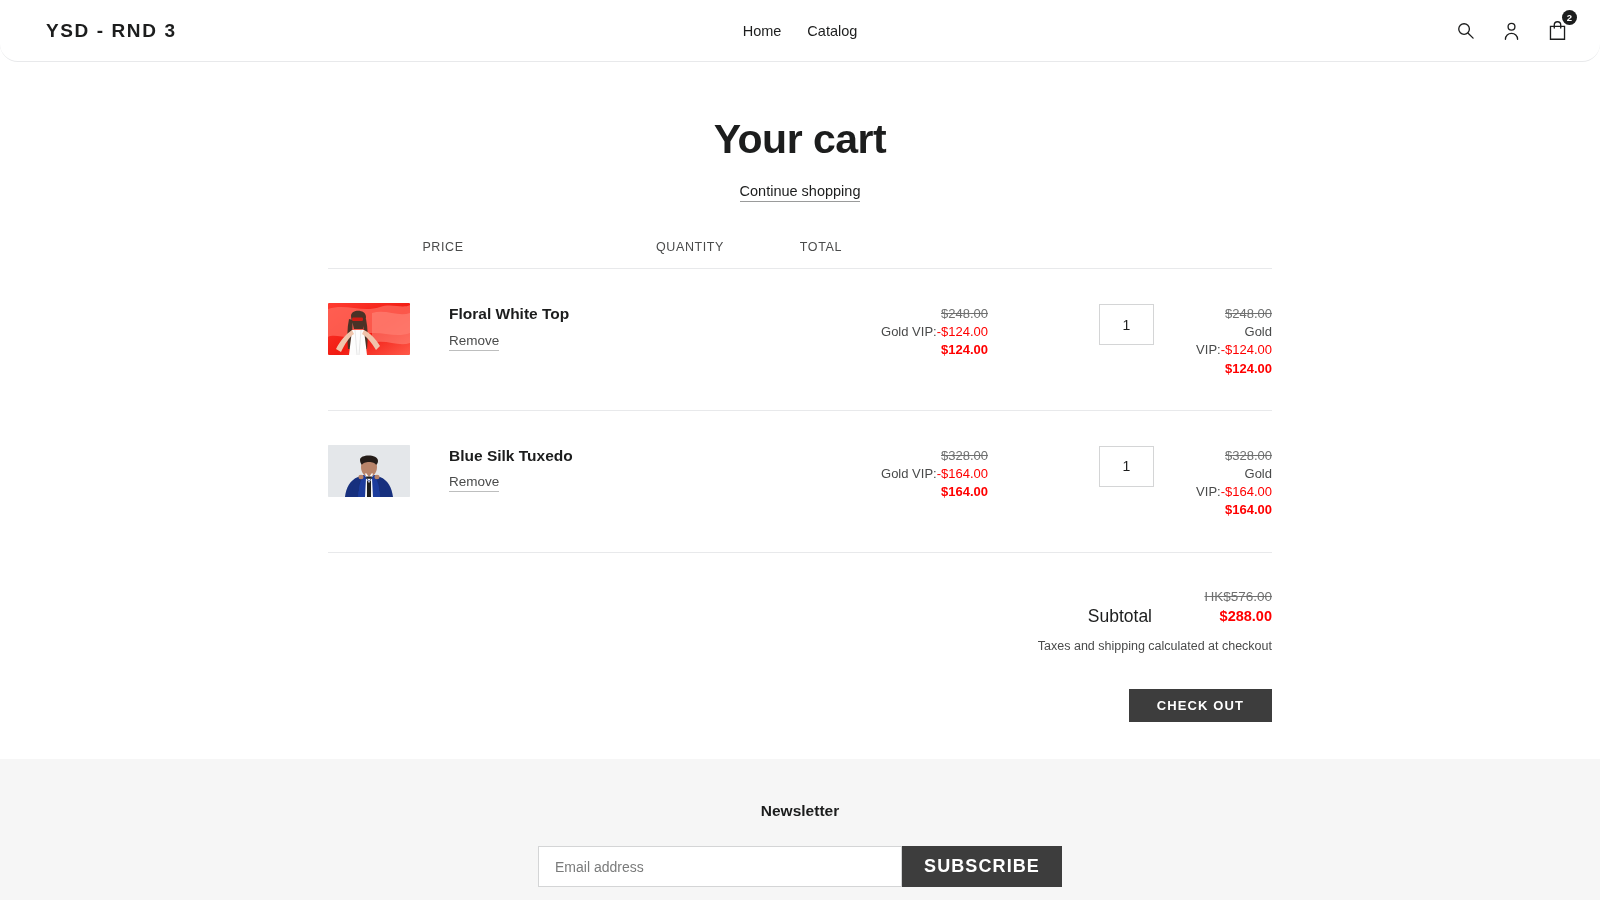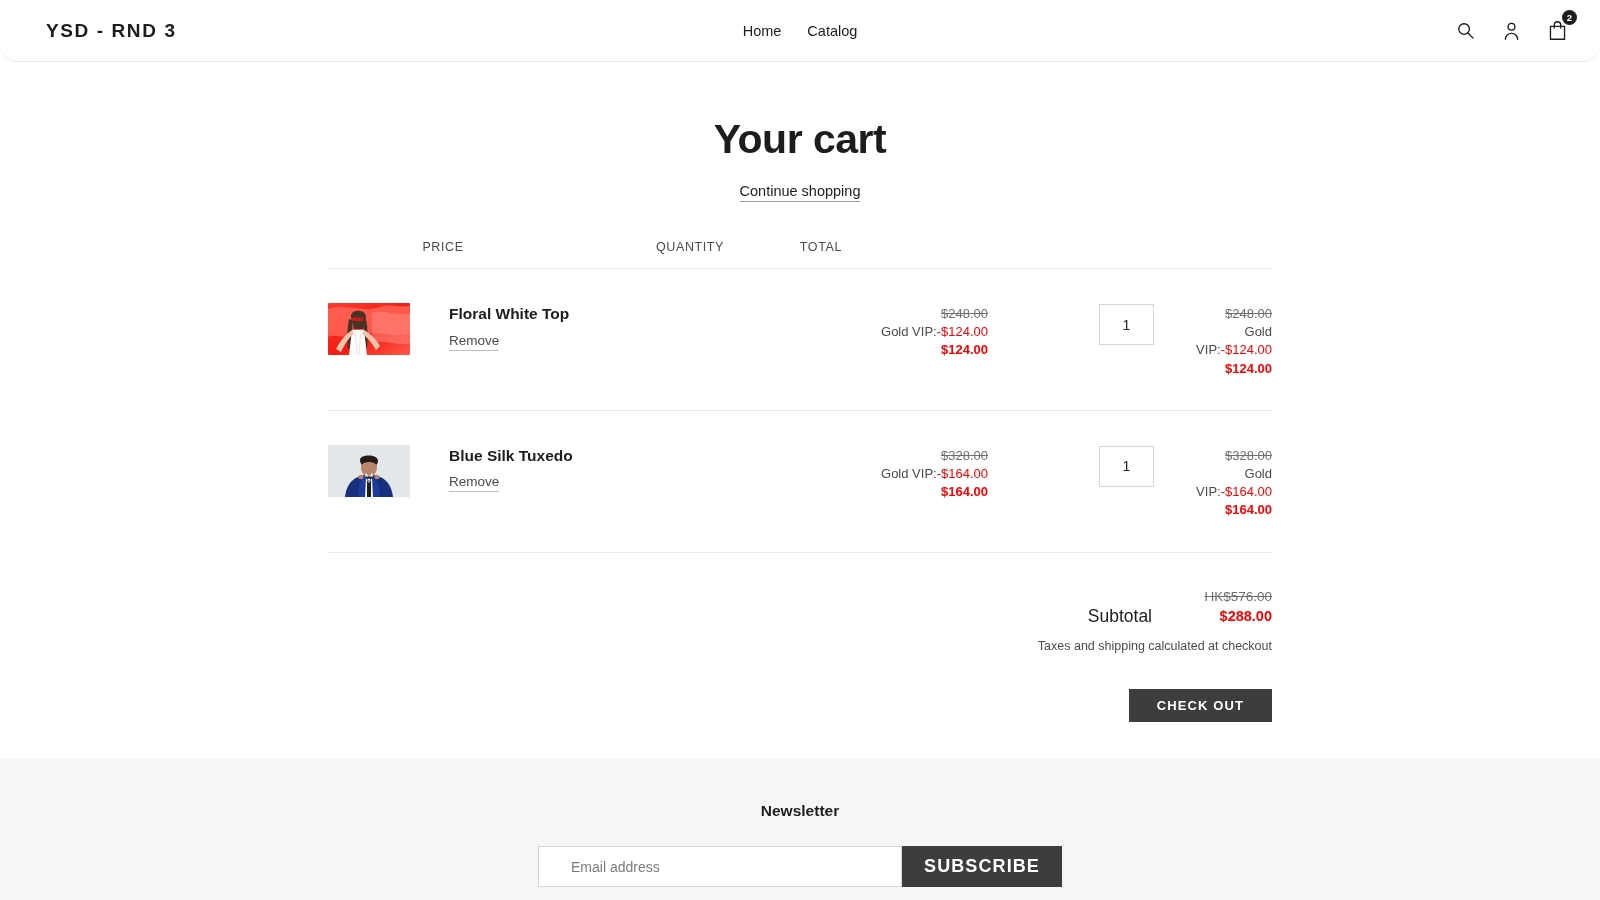--- a/index.html
+++ b/index.html
@@ -264,21 +264,21 @@
   }
   .newsletter-form {
     display:flex;
     justify-content:center;
   }
   .email-input {
     width:364px;
     height:41px;
     border:1px solid #d4d5d6;
     background:#fff;
-    padding:0 32px;
+    padding:0 16px;
     font-size:14px;
     font-family:"Liberation Sans", sans-serif;
     color:#000000;
     border-radius:0;
     outline:none;
   }
   .email-input::placeholder { color:#7a7b7b; }
   .subscribe-btn {
     height:41px;
     background:#3d3d3d;

